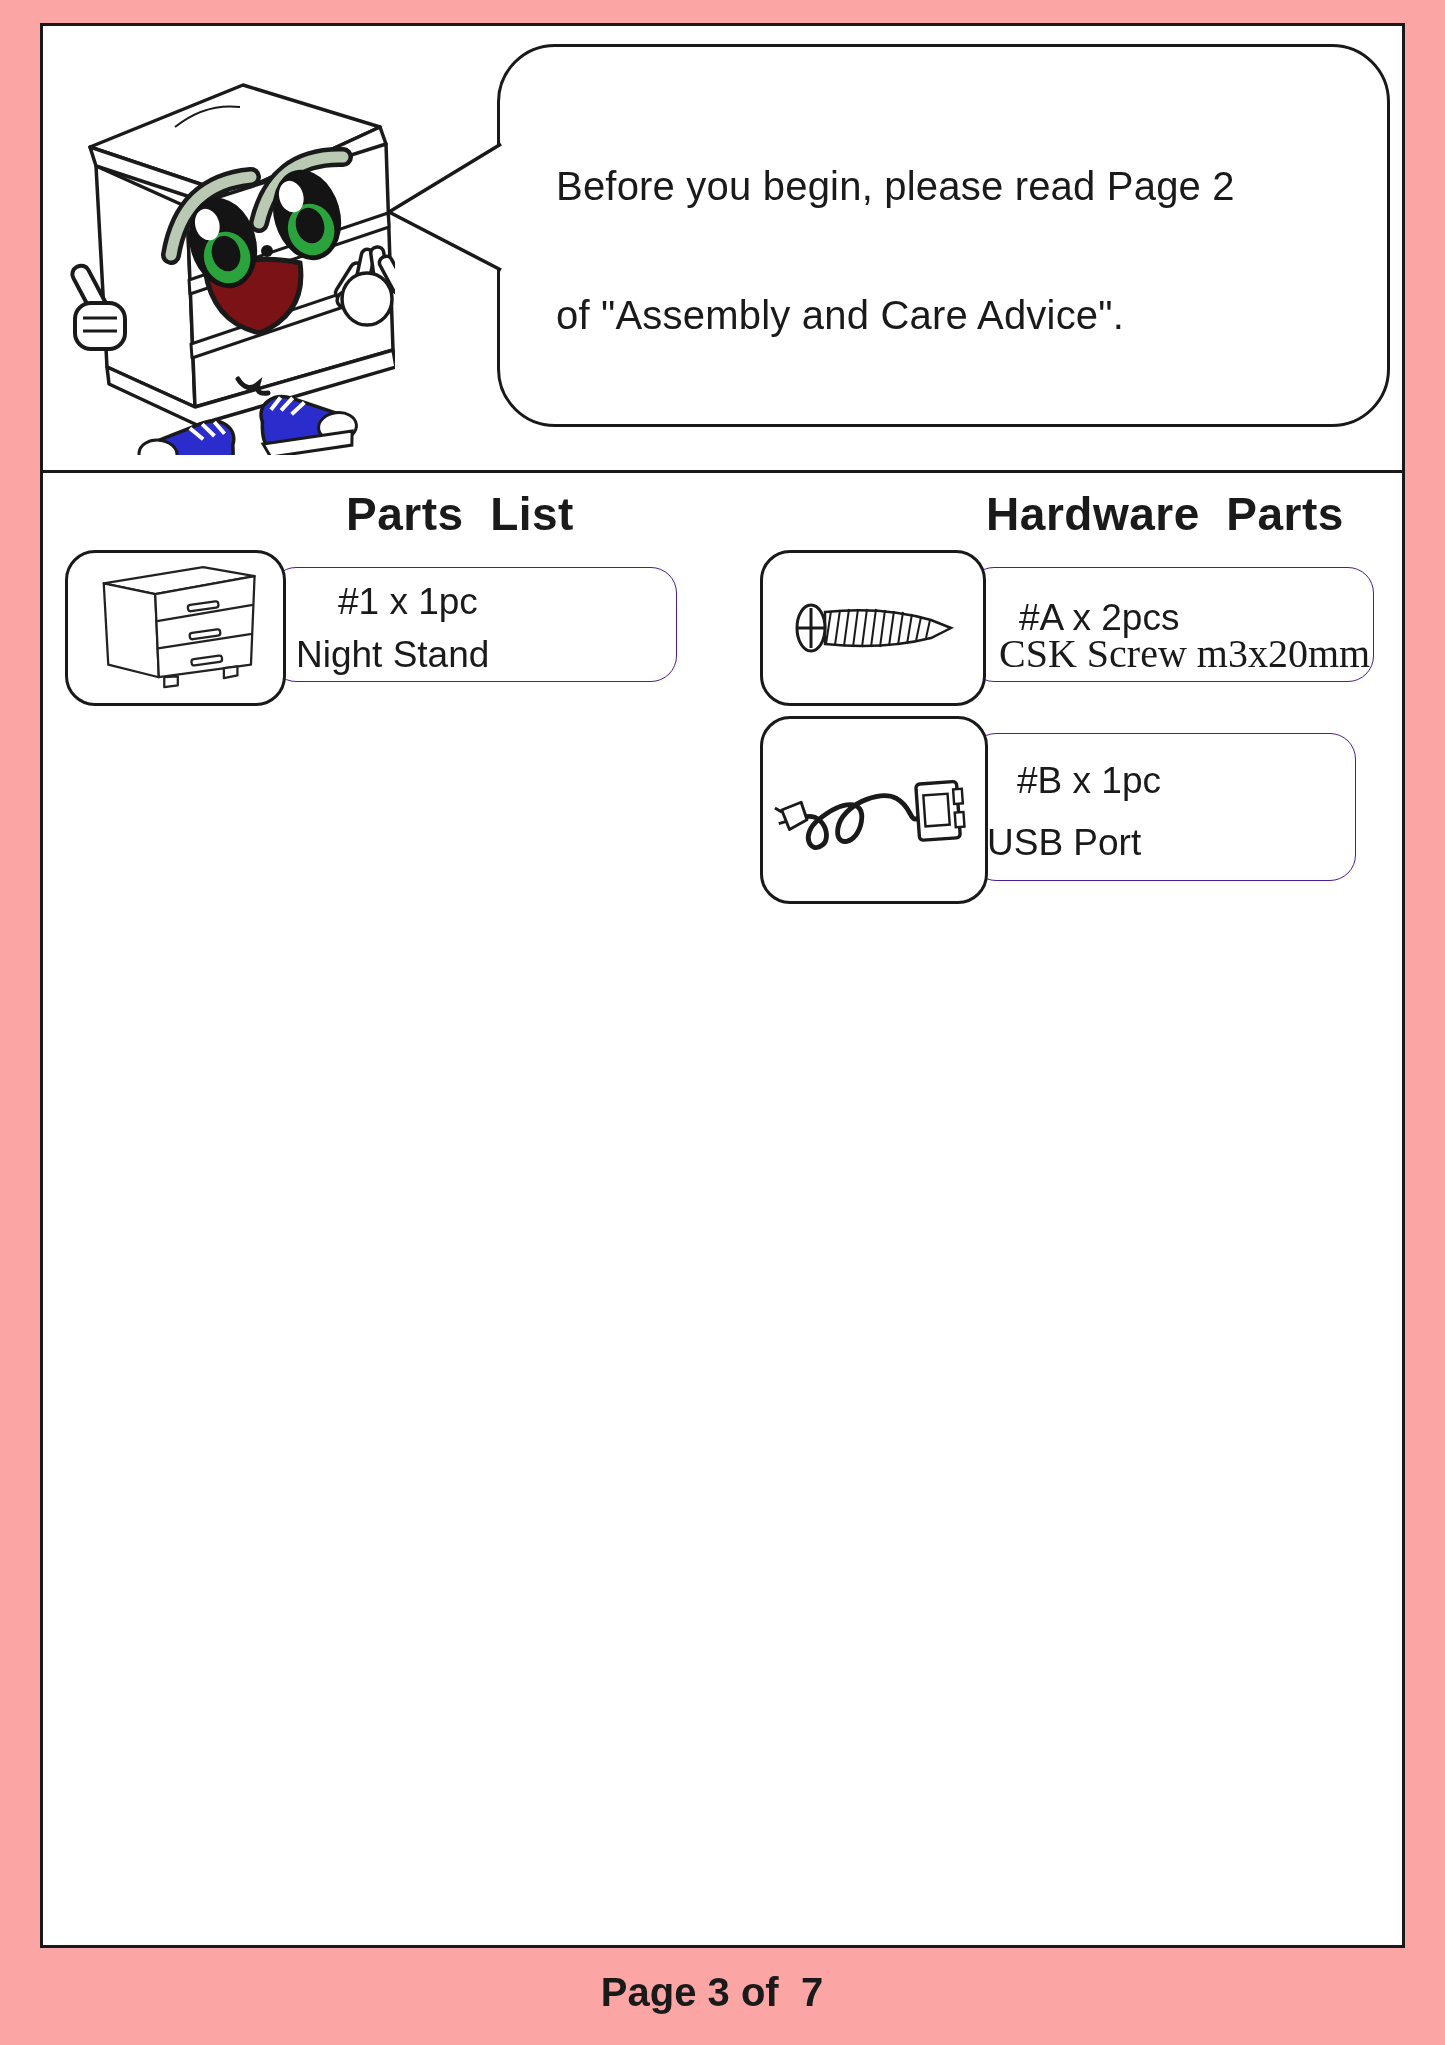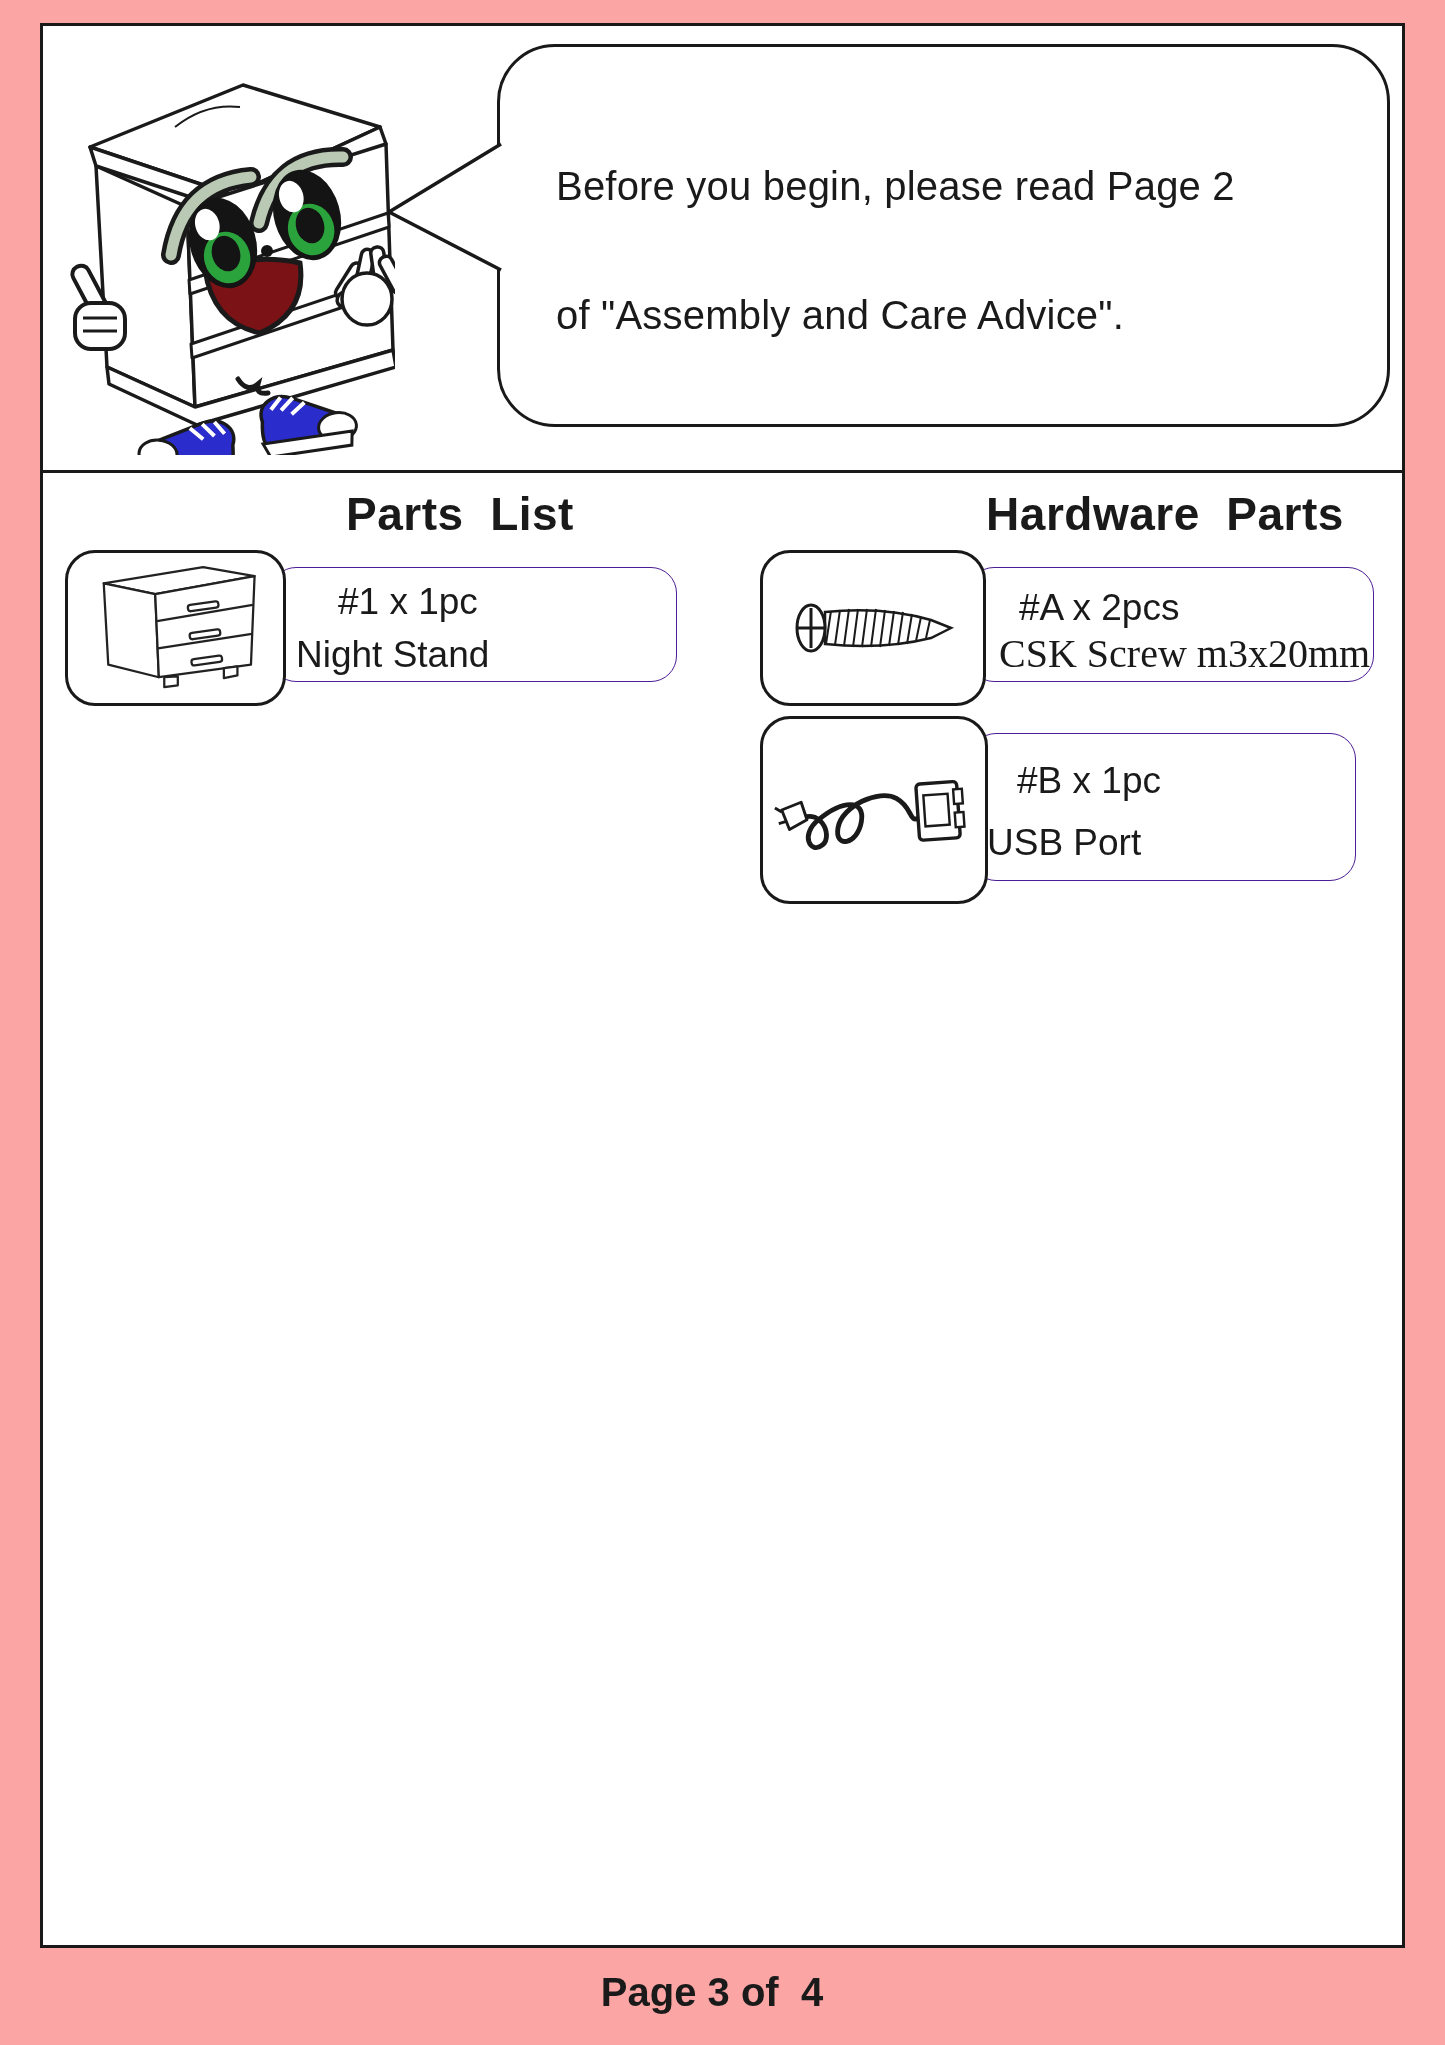--- a/index.html
+++ b/index.html
@@ -167,21 +167,21 @@
         <rect x="118" y="50" width="34" height="7" rx="3" transform="rotate(-8 135 53)"></rect>
         <rect x="120" y="81" width="34" height="7" rx="3" transform="rotate(-8 137 84)"></rect>
         <rect x="122" y="110" width="34" height="7" rx="3" transform="rotate(-8 139 113)"></rect>
         <path d="M92,132 l0,11 l15,-2 l0,-10 Z"></path>
         <path d="M158,122 l0,11 l15,-3 l0,-10 Z"></path>
       </g>
     </svg>
   </div>
 
   <div class="abs label-box label-A">
-    <span class="label-line" style="top:19px;left:50px;text-align:right;">#A x 2pcs</span>
+    <span class="label-line" style="top:29px;left:50px;text-align:right;">#A x 2pcs</span>
     <span class="label-line serif-line" style="top:62px;left:30px;">CSK Screw m3x20mm</span>
   </div>
   <div class="abs img-box imgbox-A">
     <svg width="180" height="100" viewBox="0 0 180 100">
       <g fill="#ffffff" stroke="#1a1a1a">
         <path d="M42,34 Q100,28 148,42 L168,50 L148,60 Q100,72 42,66 Z" stroke-width="2.5"></path>
         <path d="M48,33 l-5,33 M57,32 l-5,35 M66,31 l-5,37 M75,31 l-5,38 M84,31 l-5,38 M93,31 l-5,38
                  M102,32 l-5,37 M111,33 l-5,35 M120,34 l-5,33 M129,36 l-5,30 M138,39 l-5,24 M147,42 l-4,18" stroke-width="2" fill="none"></path>
         <ellipse cx="28" cy="50" rx="14" ry="23" stroke-width="3"></ellipse>
         <path d="M28,30 L28,70 M14,50 L42,50" stroke-width="3" fill="none"></path>
@@ -206,15 +206,15 @@
 
       <g transform="rotate(-4 170 72)" fill="#ffffff" stroke="#1a1a1a">
         <rect x="150" y="42" width="42" height="58" rx="4" stroke-width="3.5"></rect>
         <rect x="157" y="54" width="25" height="32" stroke-width="2.5"></rect>
         <rect x="188" y="50" width="9" height="15" stroke-width="2.5"></rect>
         <rect x="188" y="74" width="9" height="15" stroke-width="2.5"></rect>
       </g>
     </svg>
   </div>
 
-  <div class="abs footer">Page 3 of  4</div>
+  <div class="abs footer">Page 3 of  7</div>
 
 </div>
 
 </body></html>

